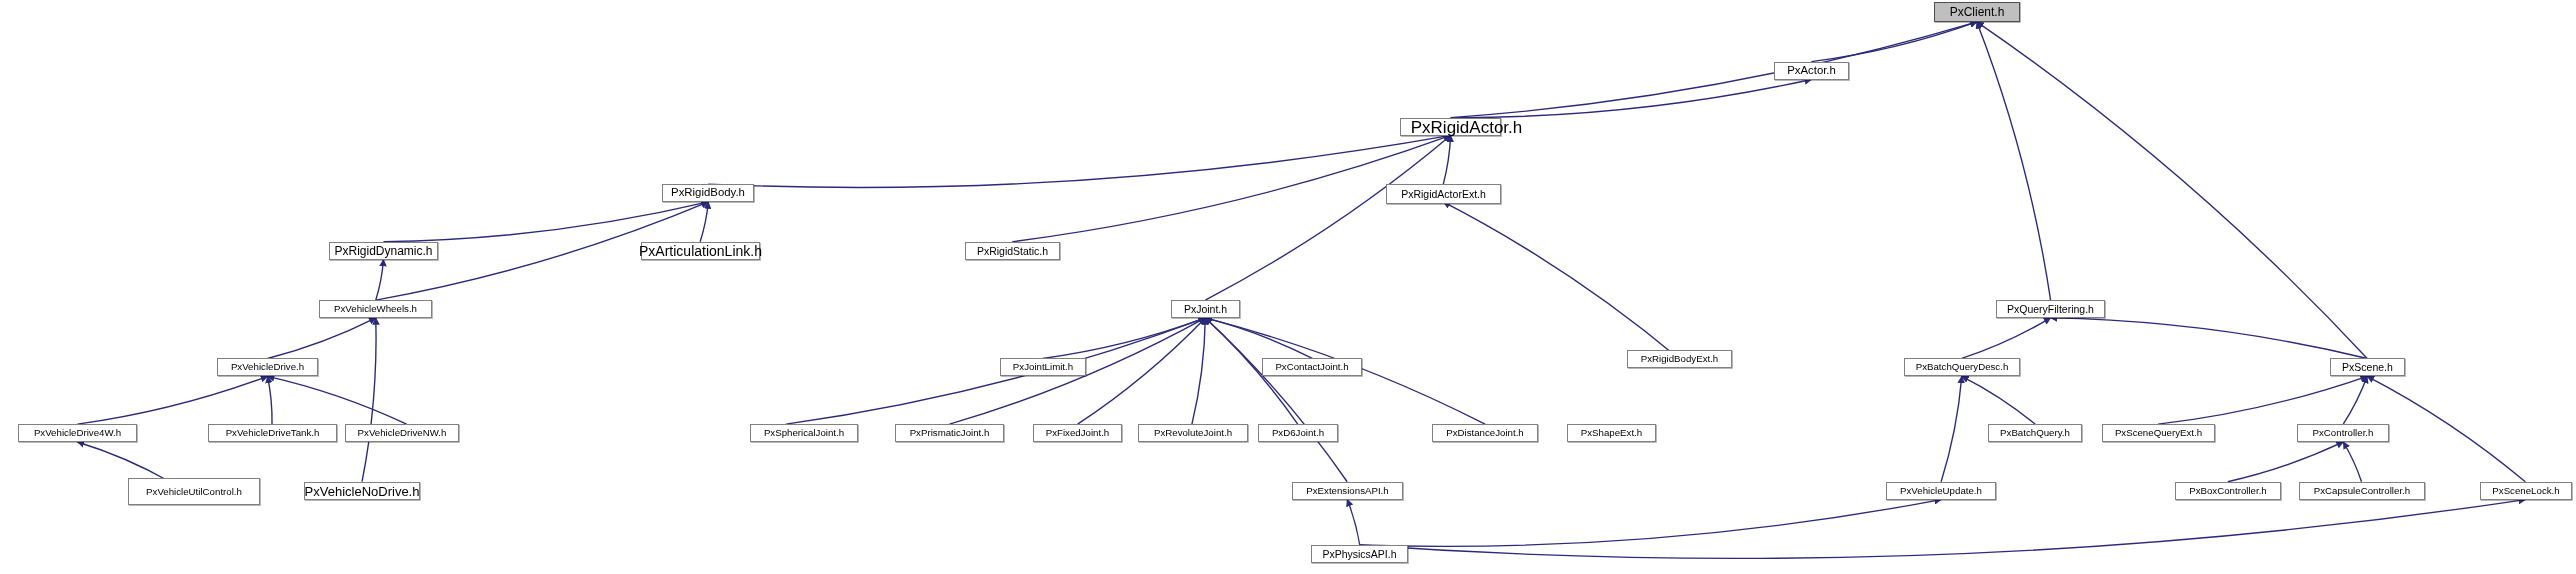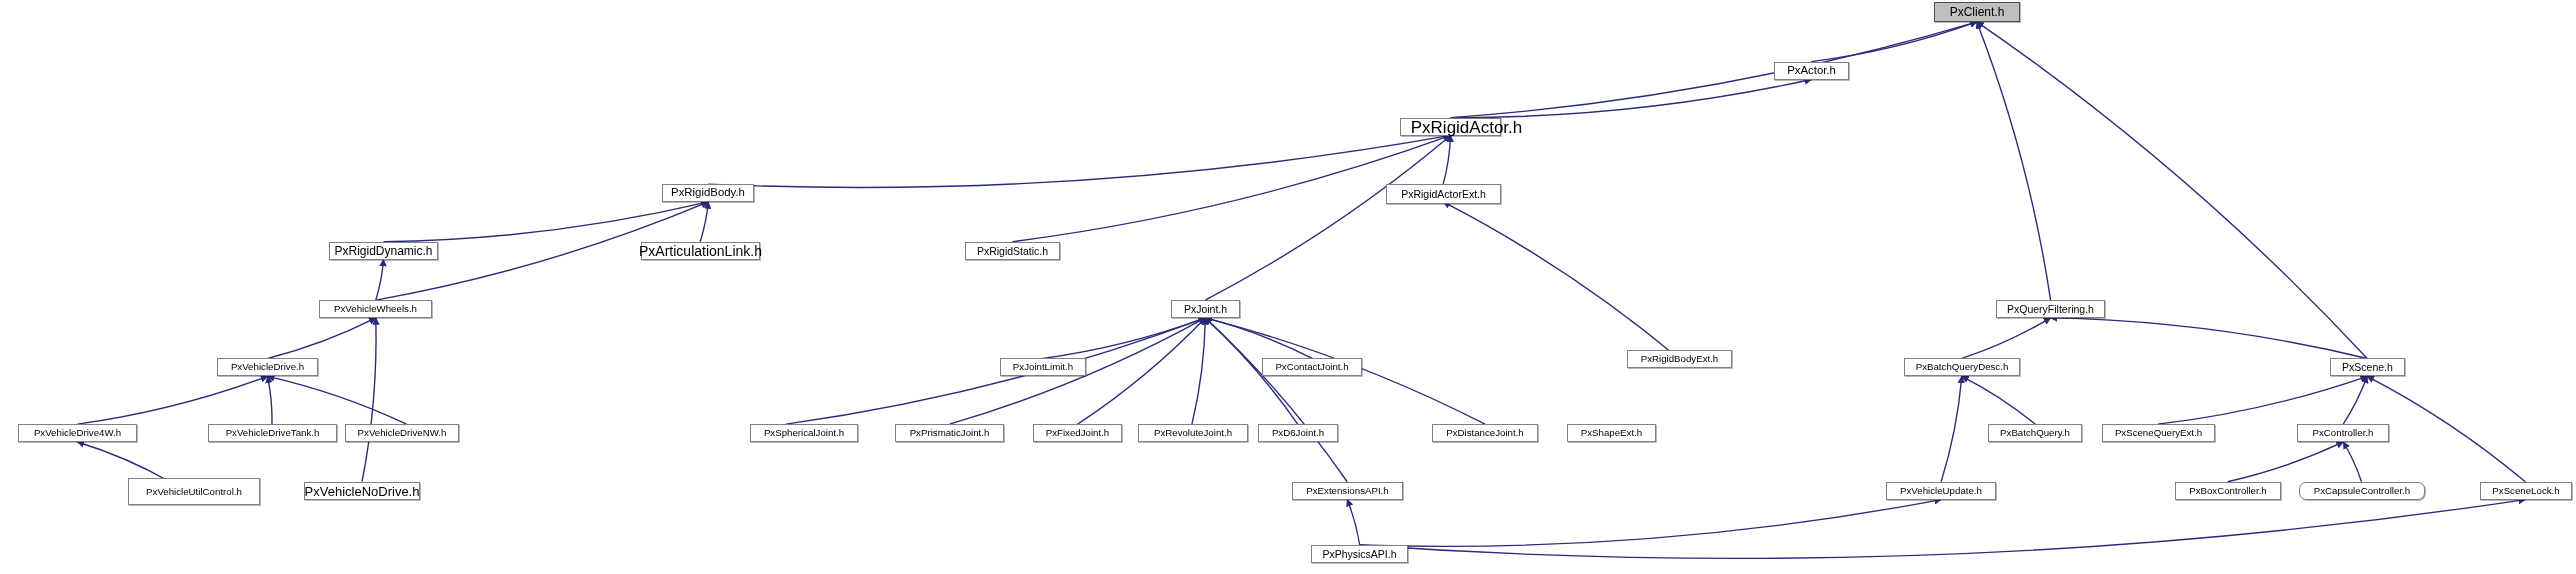--- a/index.html
+++ b/index.html
@@ -207,21 +207,21 @@
       </div>
       <div class="node" style="left: 1292px; top: 482px; width: 111px; height: 18px;">
         <span class="node-label" style="font-size: 9.7px;">PxExtensionsAPI.h</span>
       </div>
       <div class="node" style="left: 1886px; top: 482px; width: 110px; height: 18px;">
         <span class="node-label" style="font-size: 9.7px;">PxVehicleUpdate.h</span>
       </div>
       <div class="node" style="left: 2175px; top: 482px; width: 106px; height: 18px;">
         <span class="node-label" style="font-size: 9.7px;">PxBoxController.h</span>
       </div>
-      <div class="node" style="left: 2299px; top: 482px; width: 126px; height: 18px; border-radius: 7px;">
+      <div class="node" style="left: 2299px; top: 482px; width: 126px; height: 18px;">
         <span class="node-label" style="font-size: 9.7px;">PxCapsuleController.h</span>
       </div>
       <div class="node" style="left: 2480px; top: 482px; width: 92px; height: 18px;">
         <span class="node-label" style="font-size: 9.7px;">PxSceneLock.h</span>
       </div>
       <div class="node" style="left: 1311px; top: 545px; width: 97px; height: 18px;">
         <span class="node-label" style="font-size: 10.5px;">PxPhysicsAPI.h</span>
       </div>
     </div>
 </div>

